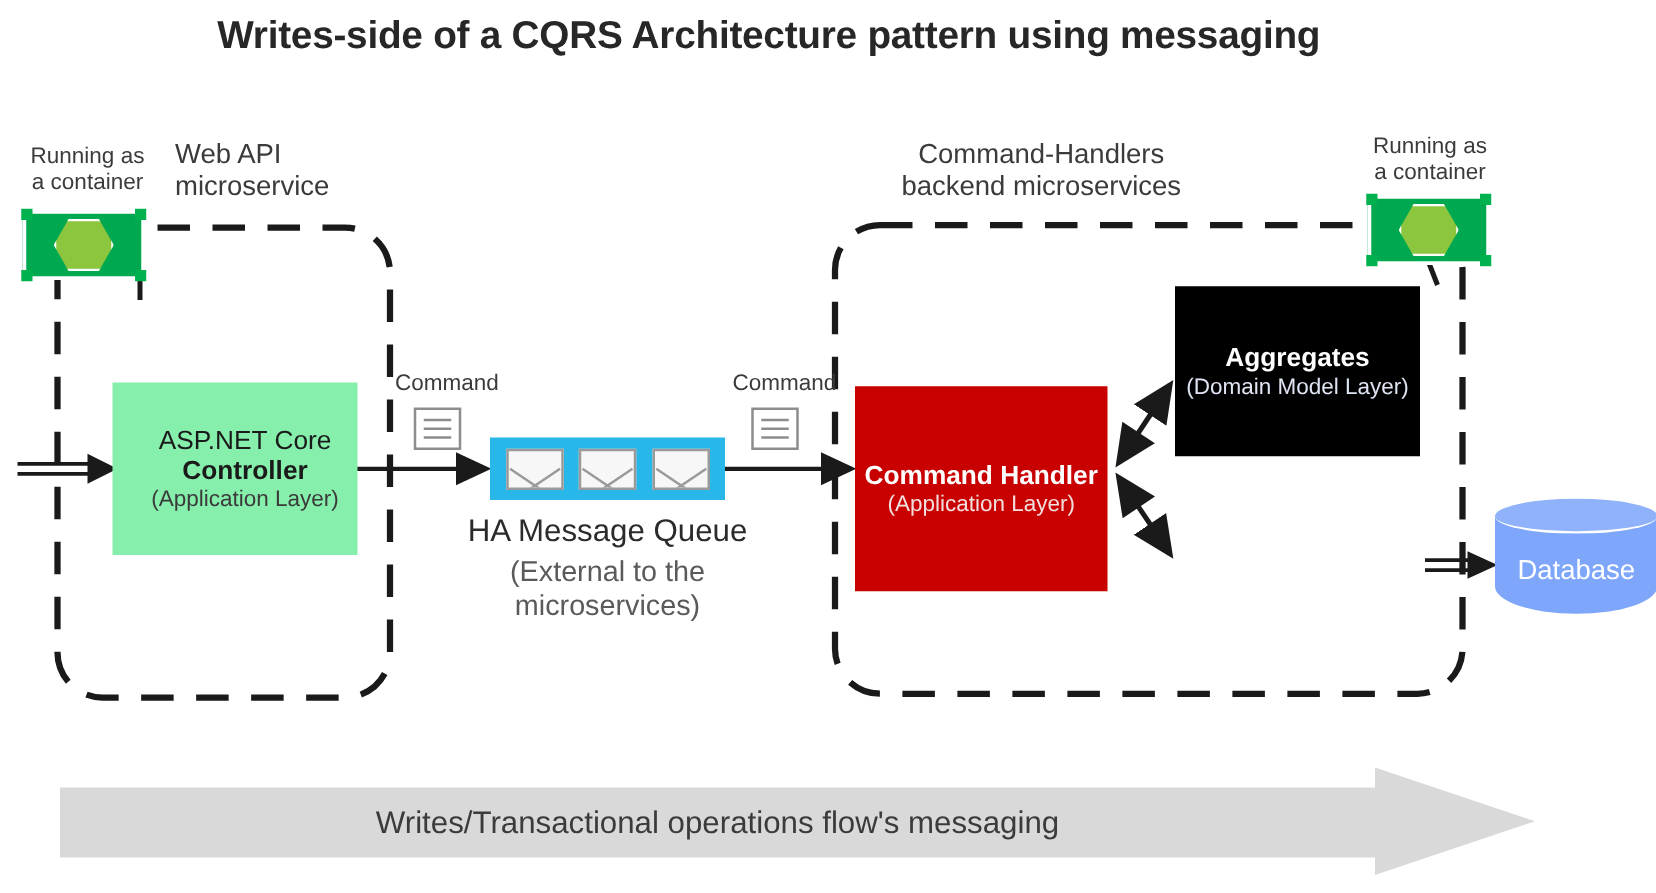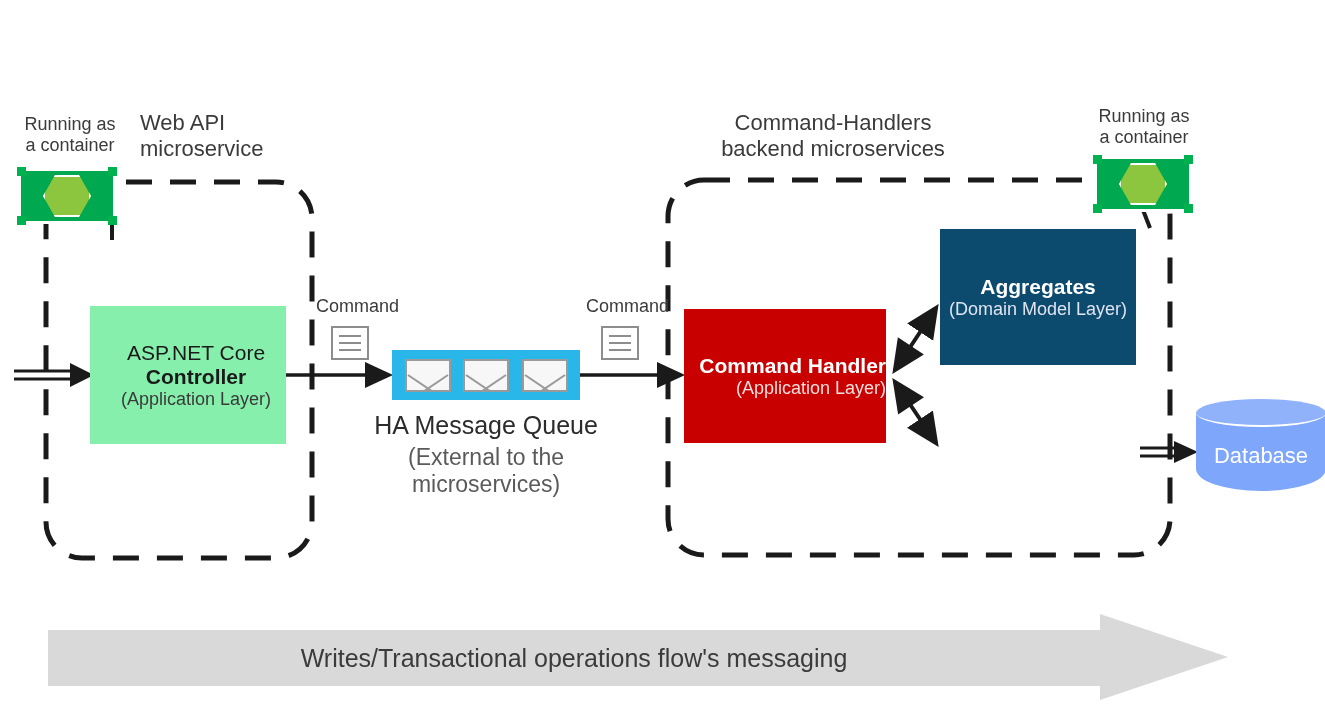--- a/index.html
+++ b/index.html
@@ -76,21 +76,21 @@
   }
   .box-controller .b-sub { color: #3a3a3a; }
 
   .box-handler {
     background: #C80000;
     color: #ffffff;
   }
   .box-handler .b-sub { color: #f3dede; }
 
   .box-aggregates {
-    background: #0c4a6e;
+    background: #000000;
     color: #ffffff;
   }
   .box-aggregates .b-sub { color: #dfe4f2; }
 
   .box-repository {
     background: #7EA6FA;
     color: #ffffff;
   }
   .box-repository .b-sub { color: #eef2fe; }
 
@@ -234,20 +234,21 @@
     font-size: 25px;
     color: #3b3b3b;
     font-family: "Liberation Sans", sans-serif;
   }
 </style>
 </head>
 <body>
 
 <div id="stage">
 
+  <div class="title">Writes-side of a CQRS Architecture pattern using messaging</div>
 
   <svg id="svg-layer" viewBox="0 0 1325 714" xmlns="http://www.w3.org/2000/svg">
     <defs>
       <marker id="arrowhead" markerWidth="9" markerHeight="9" refX="7.2" refY="4.5" orient="auto" markerUnits="strokeWidth">
         <path d="M0,0.6 L8.4,4.5 L0,8.4 Z" fill="#1a1a1a"></path>
       </marker>
       <marker id="arrowtail" markerWidth="9" markerHeight="9" refX="1.2" refY="4.5" orient="auto" markerUnits="strokeWidth">
         <path d="M8.4,0.6 L0,4.5 L8.4,8.4 Z" fill="#1a1a1a"></path>
       </marker>
     </defs>
@@ -331,21 +332,21 @@
 a container</div>
 
   <div class="container-icon" style="left:1094px; top:156px;">
     <div class="hexa"></div>
     <div class="handle" style="left:-4px; top:-4px;"></div>
     <div class="handle" style="right:-4px; top:-4px;"></div>
     <div class="handle" style="left:-4px; bottom:-4px;"></div>
     <div class="handle" style="right:-4px; bottom:-4px;"></div>
   </div>
 
-  <div class="box box-handler" style="left:684px; top:309px; width:202px; height:134px;align-items:flex-end;">
+  <div class="box box-handler" style="left:684px; top:309px; width:202px; height:164px;">
     <span class="b-main">Command
 Handler</span>
     <span class="b-sub">(Application
 Layer)</span>
   </div>
 
   <div class="box box-aggregates" style="left:940px; top:229px; width:196px; height:136px;">
     <span class="b-main">Aggregates</span>
     <span class="b-sub">(Domain Model
 Layer)</span>

